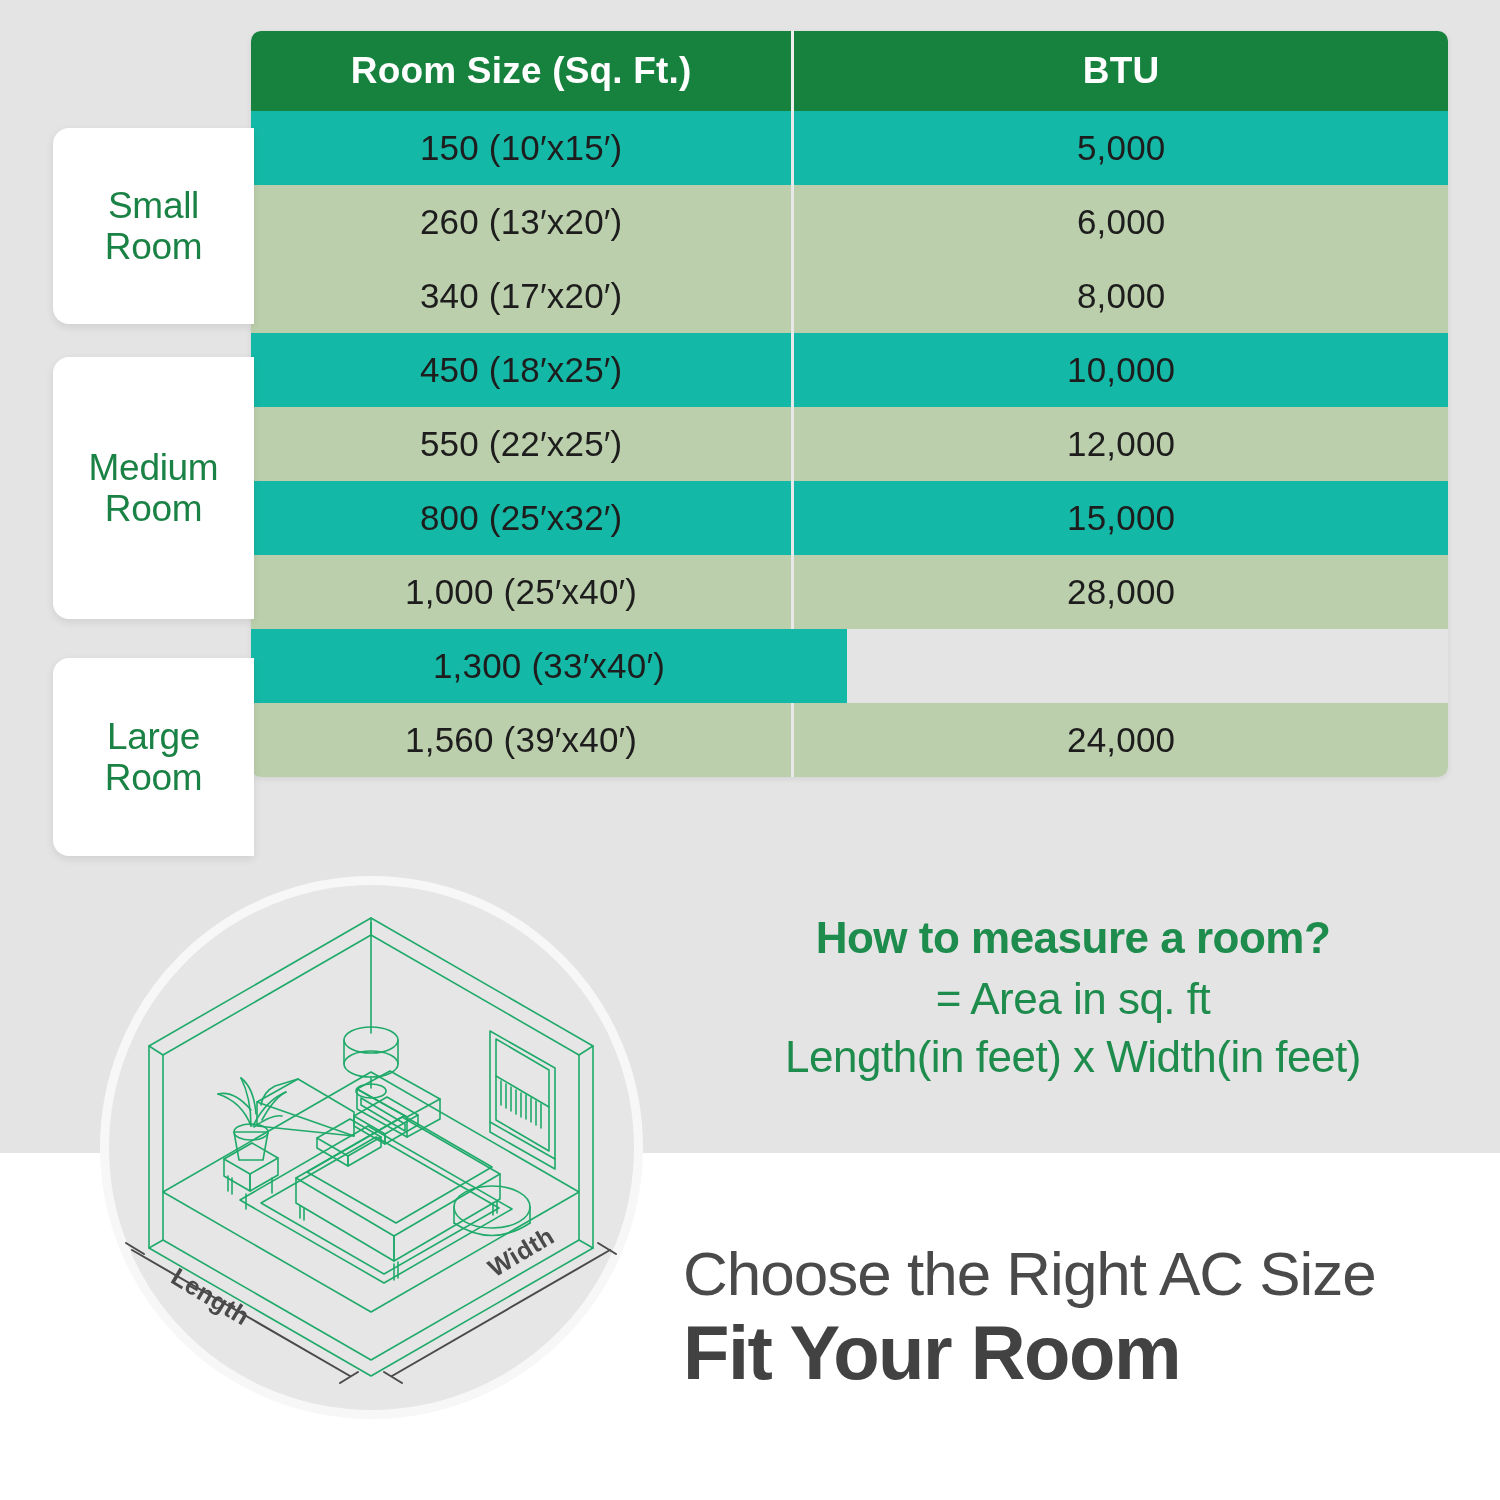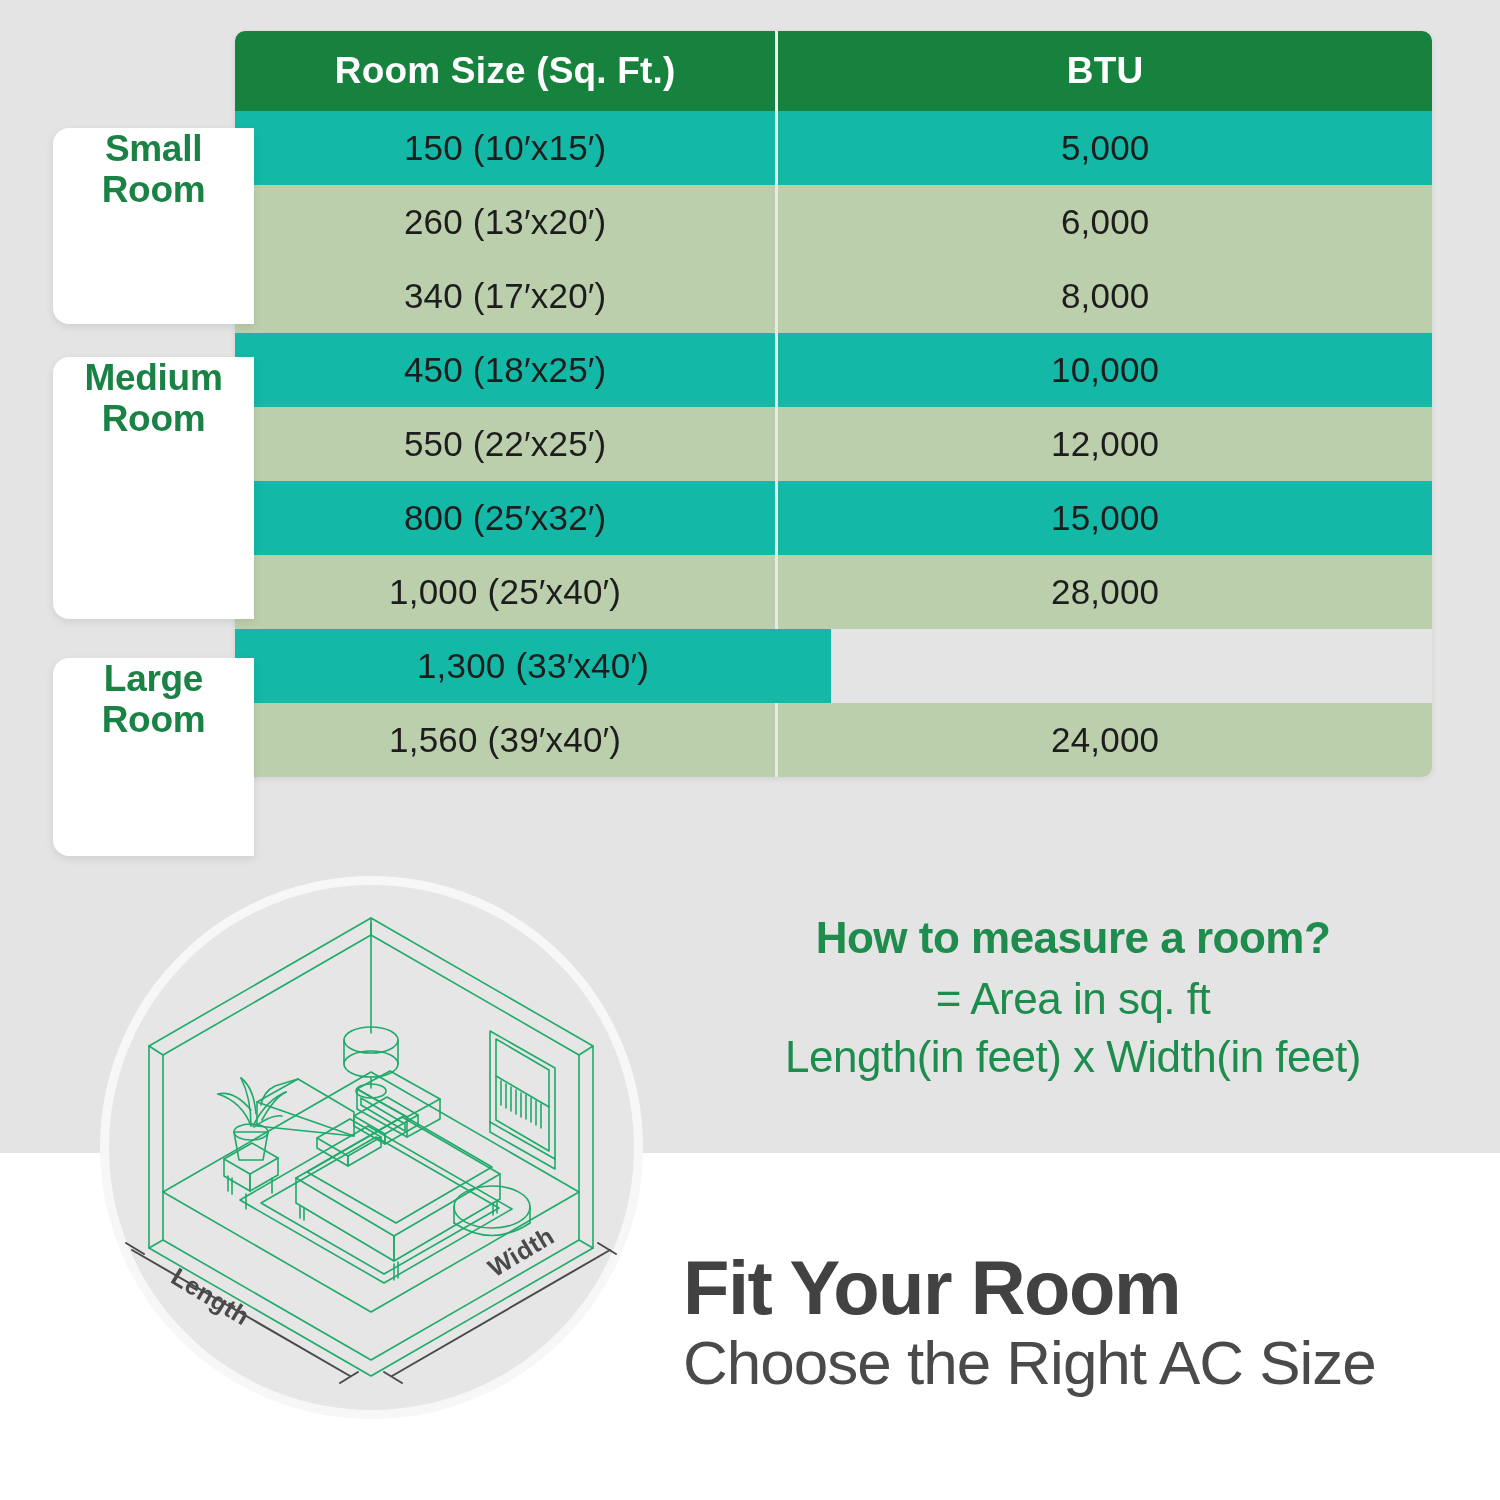--- a/index.html
+++ b/index.html
@@ -27,21 +27,21 @@
     position: absolute;
     left: 0; top: 1153px;
     width: 1500px;
     height: 347px;
     background: #ffffff;
   }
 
   
   #btu-table {
     position: absolute;
-    left: 235px;
+    left: 251px;
     top: 31px;
     width: 1197px;
     border-radius: 10px;
     overflow: hidden;
     box-shadow: 0 2px 6px rgba(0,0,0,0.08);
     text-align: right;
   }
   .trow {
     display: flex;
     width: 100%;
@@ -73,25 +73,25 @@
 
   
   .cat-card {
     position: absolute;
     left: 53px;
     width: 201px;
     background: #ffffff;
     border-radius: 16px 0 0 16px;
     box-shadow: 0 3px 9px rgba(0,0,0,0.09);
     display: flex;
-    align-items: flex-start;
+    align-items: center;
     justify-content: center;
     text-align: center;
     color: #1a8245;
-    font-weight: bold;
+    font-weight: normal;
     font-size: 37px;
     line-height: 1.12;
     letter-spacing: -0.3px;
   }
   #cat-small  { top: 128px; height: 196px; }
   #cat-medium { top: 357px; height: 262px; }
   #cat-large  { top: 658px; height: 198px; }
 
   
   #measure-block {
@@ -359,15 +359,15 @@
 
 <div id="measure-block">
   <div id="measure-title">How to measure a room?</div>
   <div id="measure-formula">
     <div>= Area in sq. ft</div>
     <div>Length(in feet) x Width(in feet)</div>
   </div>
 </div>
 
 <div id="headline-block">
+  <div id="headline-top">Choose the Right AC Size</div>
   <div id="headline-bottom">Fit Your Room</div>
-  <div id="headline-top">Choose the Right AC Size</div>
 </div>
 
 </body></html>

